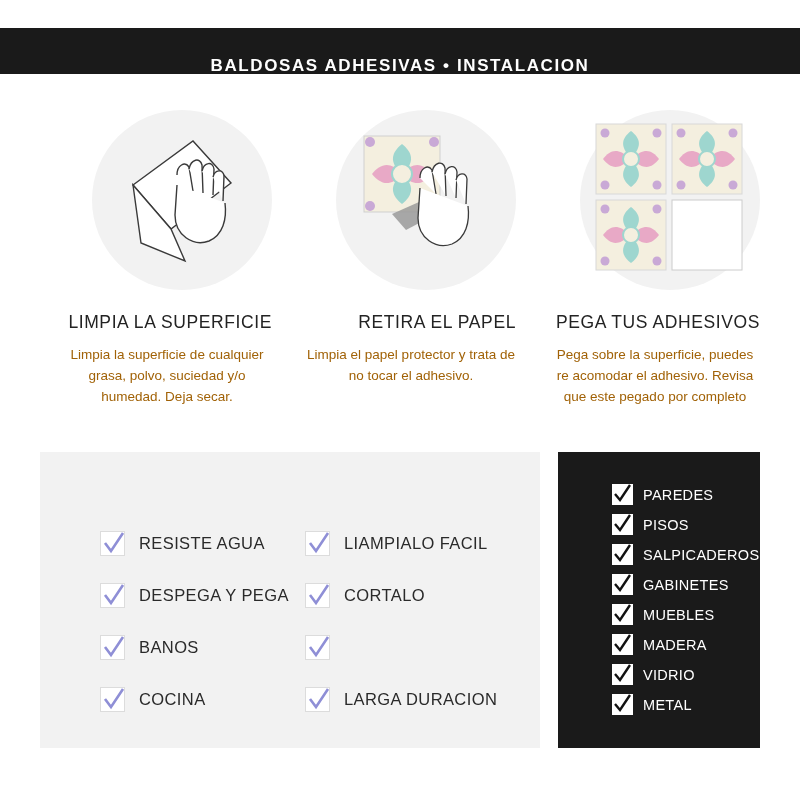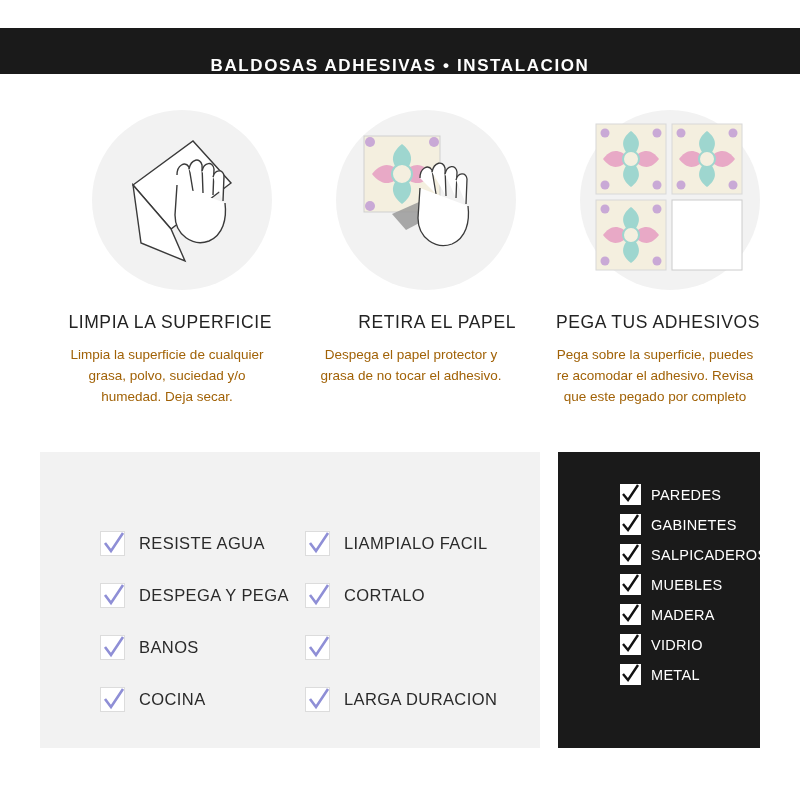--- a/index.html
+++ b/index.html
@@ -111,21 +111,21 @@
     width: 25px; height: 25px;
     background: #ffffff;
     border: 1px solid #dcdcdc;
     position: relative;
     flex: 0 0 auto;
   }
   .checkbox svg { position: absolute; left: 2px; top: 0px; }
 
   .dark-list {
     position: absolute;
-    left: 62px; top: 32px;
+    left: 54px; top: 32px;
     display: flex;
     flex-direction: column;
     gap: 9px;
   }
   .dark-row {
     display: flex;
     align-items: center;
     gap: 10px;
   }
   .dark-row .label {
@@ -187,21 +187,21 @@
           <path d="M94,94 L60,112 L46,96 L82,80 Z" fill="#9a9a9a" opacity="0.85"></path>
           <path d="M74,60 C74,50 82,46 86,52 L90,76" fill="#ffffff" stroke="#3a3a3a" stroke-width="1.3"></path>
           <path d="M86,54 C88,44 97,42 99,50 L100,78" fill="#ffffff" stroke="#3a3a3a" stroke-width="1.3"></path>
           <path d="M99,56 C101,47 110,46 111,54 L110,80" fill="#ffffff" stroke="#3a3a3a" stroke-width="1.3"></path>
           <path d="M110,62 C112,54 120,54 121,61 L120,86" fill="#ffffff" stroke="#3a3a3a" stroke-width="1.3"></path>
           <path d="M74,70 L72,100 C72,120 90,132 106,126 C120,120 124,104 122,88" fill="#ffffff" stroke="#3a3a3a" stroke-width="1.3"></path>
         </svg>
       </span>
     </div>
     <div class="step-title">RETIRA EL PAPEL</div>
-    <div class="step-desc">Despega el papel protector y grasa de no tocar el adhesivo.</div>
+    <div class="step-desc">Limpia el papel protector y trata de no tocar el adhesivo.</div>
   </div>
 
   <div class="step">
     <div class="step-art">
       <span>
         <svg width="160" height="160" viewBox="0 0 160 160">
 
           <g transform="translate(6,6)">
             <rect x="0" y="0" width="70" height="70" fill="#f4efdf" stroke="#d8d8d8" stroke-width="1"></rect>
             <path d="M35,7 C44,14 47,22 35,34 C23,22 26,14 35,7 Z" fill="#9ed6cf"></path>
@@ -333,36 +333,44 @@
           </svg>
       </span>
       <span class="label">PAREDES</span>
     </div>
     <div class="dark-row">
       <span class="checkbox-dark">
         <svg width="19" height="21" viewBox="0 0 19 21">
             <path d="M2,10 L7,16 L17,1" fill="none" stroke="#111111" stroke-width="2.4"></path>
           </svg>
       </span>
+      <span class="label">PISOS</span>
+    </div>
+    <div class="dark-row">
+      <span class="checkbox-dark">
+        <svg width="19" height="21" viewBox="0 0 19 21">
+            <path d="M2,10 L7,16 L17,1" fill="none" stroke="#111111" stroke-width="2.4"></path>
+          </svg>
+      </span>
+      <span class="label">SALPICADEROS</span>
+    </div>
+    <div class="dark-row">
+      <span class="checkbox-dark">
+        <svg width="19" height="21" viewBox="0 0 19 21">
+            <path d="M2,10 L7,16 L17,1" fill="none" stroke="#111111" stroke-width="2.4"></path>
+          </svg>
+      </span>
       <span class="label">GABINETES</span>
     </div>
     <div class="dark-row">
       <span class="checkbox-dark">
         <svg width="19" height="21" viewBox="0 0 19 21">
             <path d="M2,10 L7,16 L17,1" fill="none" stroke="#111111" stroke-width="2.4"></path>
           </svg>
       </span>
-      <span class="label">SALPICADEROS</span>
-    </div>
-    <div class="dark-row">
-      <span class="checkbox-dark">
-        <svg width="19" height="21" viewBox="0 0 19 21">
-            <path d="M2,10 L7,16 L17,1" fill="none" stroke="#111111" stroke-width="2.4"></path>
-          </svg>
-      </span>
       <span class="label">MUEBLES</span>
     </div>
     <div class="dark-row">
       <span class="checkbox-dark">
         <svg width="19" height="21" viewBox="0 0 19 21">
             <path d="M2,10 L7,16 L17,1" fill="none" stroke="#111111" stroke-width="2.4"></path>
           </svg>
       </span>
       <span class="label">MADERA</span>
     </div>

